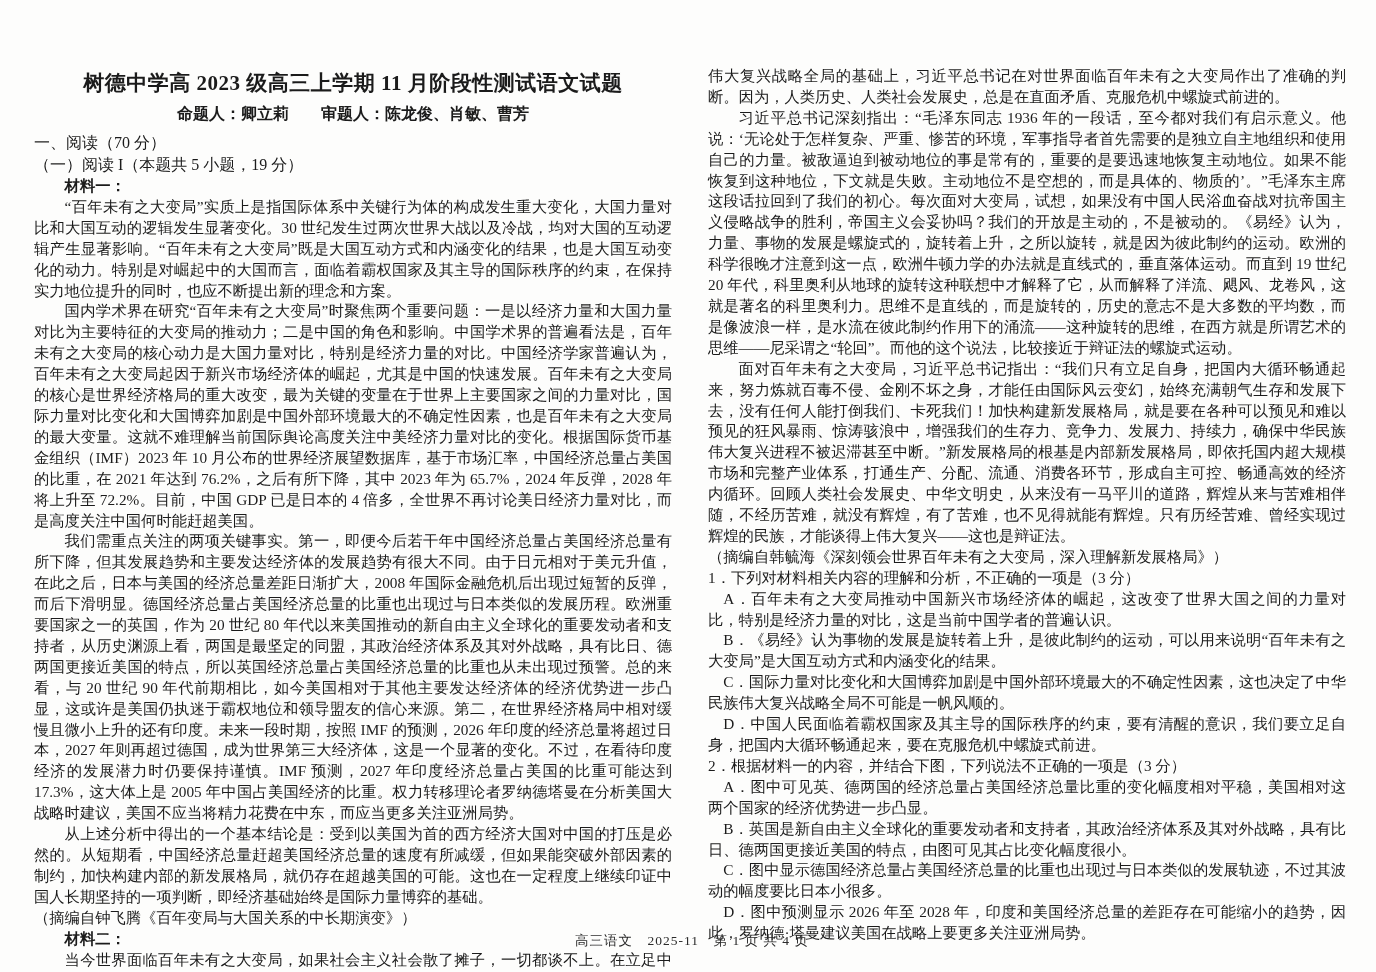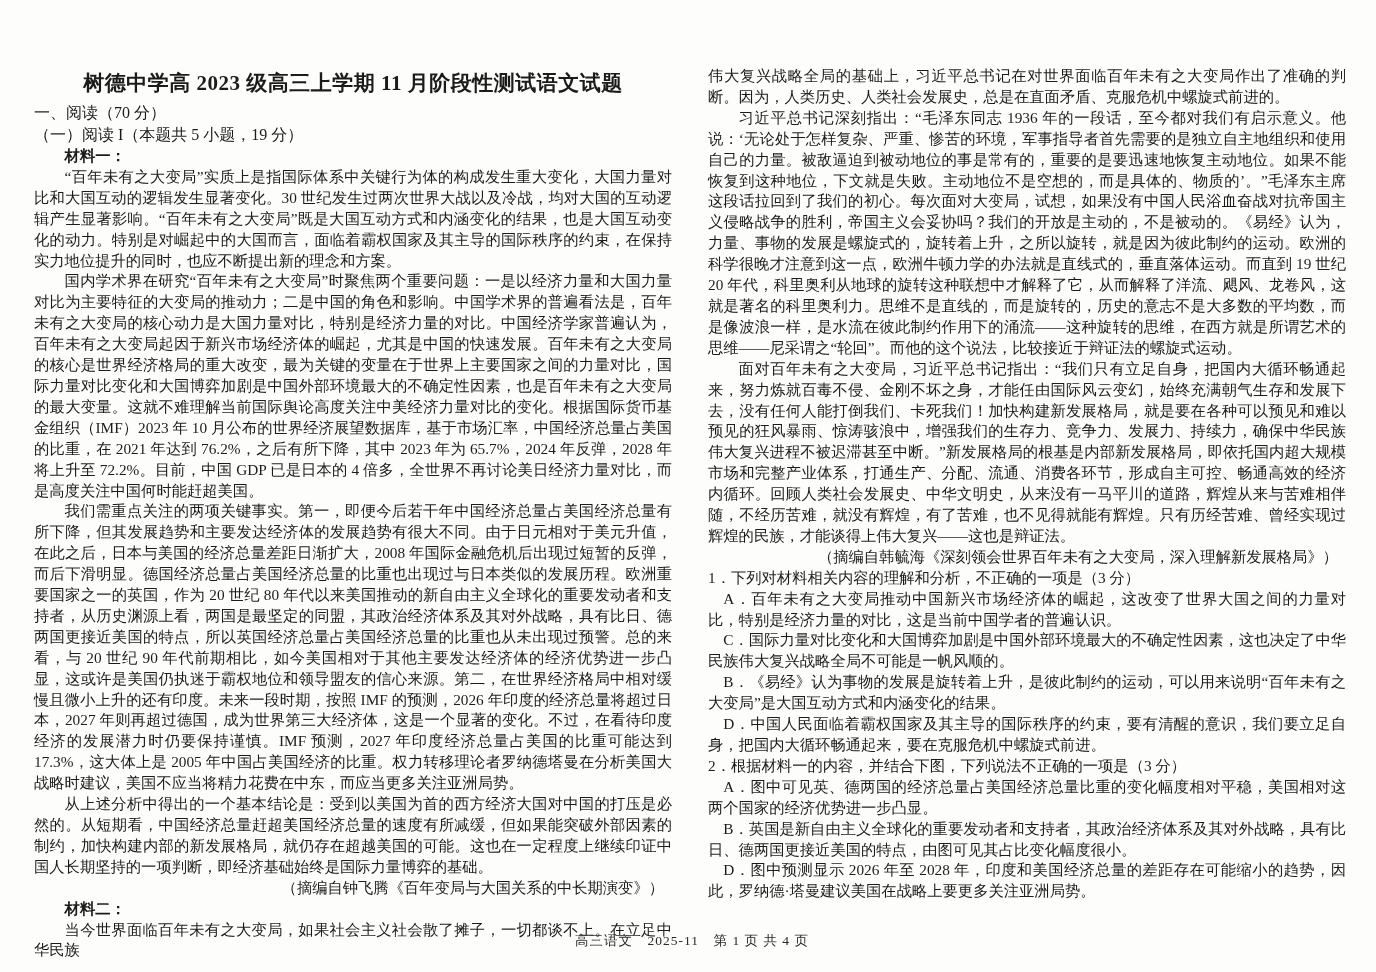--- a/index.html
+++ b/index.html
@@ -49,21 +49,20 @@
     line-height: 22px;
     text-align: left;
   }
   .material-label {
     font-weight: bold;
     text-indent: 2em;
   }
   .para { text-indent: 2em; }
   .para-cont { text-indent: 0; }
   .attribution {
-    text-align: right;
     padding-right: 8px;
   }
   .q-stem { text-indent: 0; }
   .q-option { text-indent: 1em; }
   .footer {
     position: absolute;
     left: 8px; right: 0;
     bottom: 22px;
     text-align: center;
     font-size: 13.5px;
@@ -72,44 +71,46 @@
   }
 </style>
 </head>
 <body>
 
 <div class="page">
   <div class="columns">
 
     <div class="col">
       <div class="doc-title">树德中学高 2023 级高三上学期 11 月阶段性测试语文试题</div>
+      <div class="byline">命题人：卿立莉　　审题人：陈龙俊、肖敏、曹芳</div>
       <div class="heading">一、阅读（70 分）</div>
       <div class="heading">（一）阅读 I（本题共 5 小题，19 分）</div>
       <p class="material-label">材料一：</p>
       <p class="para">“百年未有之大变局”实质上是指国际体系中关键行为体的构成发生重大变化，大国力量对比和大国互动的逻辑发生显著变化。30 世纪发生过两次世界大战以及冷战，均对大国的互动逻辑产生显著影响。“百年未有之大变局”既是大国互动方式和内涵变化的结果，也是大国互动变化的动力。特别是对崛起中的大国而言，面临着霸权国家及其主导的国际秩序的约束，在保持实力地位提升的同时，也应不断提出新的理念和方案。</p>
       <p class="para">国内学术界在研究“百年未有之大变局”时聚焦两个重要问题：一是以经济力量和大国力量对比为主要特征的大变局的推动力；二是中国的角色和影响。中国学术界的普遍看法是，百年未有之大变局的核心动力是大国力量对比，特别是经济力量的对比。中国经济学家普遍认为，百年未有之大变局起因于新兴市场经济体的崛起，尤其是中国的快速发展。百年未有之大变局的核心是世界经济格局的重大改变，最为关键的变量在于世界上主要国家之间的力量对比，国际力量对比变化和大国博弈加剧是中国外部环境最大的不确定性因素，也是百年未有之大变局的最大变量。这就不难理解当前国际舆论高度关注中美经济力量对比的变化。根据国际货币基金组织（IMF）2023 年 10 月公布的世界经济展望数据库，基于市场汇率，中国经济总量占美国的比重，在 2021 年达到 76.2%，之后有所下降，其中 2023 年为 65.7%，2024 年反弹，2028 年将上升至 72.2%。目前，中国 GDP 已是日本的 4 倍多，全世界不再讨论美日经济力量对比，而是高度关注中国何时能赶超美国。</p>
       <p class="para">我们需重点关注的两项关键事实。第一，即便今后若干年中国经济总量占美国经济总量有所下降，但其发展趋势和主要发达经济体的发展趋势有很大不同。由于日元相对于美元升值，在此之后，日本与美国的经济总量差距日渐扩大，2008 年国际金融危机后出现过短暂的反弹，而后下滑明显。德国经济总量占美国经济总量的比重也出现过与日本类似的发展历程。欧洲重要国家之一的英国，作为 20 世纪 80 年代以来美国推动的新自由主义全球化的重要发动者和支持者，从历史渊源上看，两国是最坚定的同盟，其政治经济体系及其对外战略，具有比日、德两国更接近美国的特点，所以英国经济总量占美国经济总量的比重也从未出现过预警。总的来看，与 20 世纪 90 年代前期相比，如今美国相对于其他主要发达经济体的经济优势进一步凸显，这或许是美国仍执迷于霸权地位和领导盟友的信心来源。第二，在世界经济格局中相对缓慢且微小上升的还有印度。未来一段时期，按照 IMF 的预测，2026 年印度的经济总量将超过日本，2027 年则再超过德国，成为世界第三大经济体，这是一个显著的变化。不过，在看待印度经济的发展潜力时仍要保持谨慎。IMF 预测，2027 年印度经济总量占美国的比重可能达到 17.3%，这大体上是 2005 年中国占美国经济的比重。权力转移理论者罗纳德塔曼在分析美国大战略时建议，美国不应当将精力花费在中东，而应当更多关注亚洲局势。</p>
       <p class="para">从上述分析中得出的一个基本结论是：受到以美国为首的西方经济大国对中国的打压是必然的。从短期看，中国经济总量赶超美国经济总量的速度有所减缓，但如果能突破外部因素的制约，加快构建内部的新发展格局，就仍存在超越美国的可能。这也在一定程度上继续印证中国人长期坚持的一项判断，即经济基础始终是国际力量博弈的基础。</p>
       <p class="attribution">（摘编自钟飞腾《百年变局与大国关系的中长期演变》）</p>
       <p class="material-label">材料二：</p>
       <p class="para">当今世界面临百年未有之大变局，如果社会主义社会散了摊子，一切都谈不上。在立足中华民族</p>
     </div>
 
     <div class="col">
       <p class="para-cont">伟大复兴战略全局的基础上，习近平总书记在对世界面临百年未有之大变局作出了准确的判断。因为，人类历史、人类社会发展史，总是在直面矛盾、克服危机中螺旋式前进的。</p>
       <p class="para">习近平总书记深刻指出：“毛泽东同志 1936 年的一段话，至今都对我们有启示意义。他说：‘无论处于怎样复杂、严重、惨苦的环境，军事指导者首先需要的是独立自主地组织和使用自己的力量。被敌逼迫到被动地位的事是常有的，重要的是要迅速地恢复主动地位。如果不能恢复到这种地位，下文就是失败。主动地位不是空想的，而是具体的、物质的’。”毛泽东主席这段话拉回到了我们的初心。每次面对大变局，试想，如果没有中国人民浴血奋战对抗帝国主义侵略战争的胜利，帝国主义会妥协吗？我们的开放是主动的，不是被动的。《易经》认为，力量、事物的发展是螺旋式的，旋转着上升，之所以旋转，就是因为彼此制约的运动。欧洲的科学很晚才注意到这一点，欧洲牛顿力学的办法就是直线式的，垂直落体运动。而直到 19 世纪 20 年代，科里奥利从地球的旋转这种联想中才解释了它，从而解释了洋流、飓风、龙卷风，这就是著名的科里奥利力。思维不是直线的，而是旋转的，历史的意志不是大多数的平均数，而是像波浪一样，是水流在彼此制约作用下的涌流——这种旋转的思维，在西方就是所谓艺术的思维——尼采谓之“轮回”。而他的这个说法，比较接近于辩证法的螺旋式运动。</p>
       <p class="para">面对百年未有之大变局，习近平总书记指出：“我们只有立足自身，把国内大循环畅通起来，努力炼就百毒不侵、金刚不坏之身，才能任由国际风云变幻，始终充满朝气生存和发展下去，没有任何人能打倒我们、卡死我们！加快构建新发展格局，就是要在各种可以预见和难以预见的狂风暴雨、惊涛骇浪中，增强我们的生存力、竞争力、发展力、持续力，确保中华民族伟大复兴进程不被迟滞甚至中断。”新发展格局的根基是内部新发展格局，即依托国内超大规模市场和完整产业体系，打通生产、分配、流通、消费各环节，形成自主可控、畅通高效的经济内循环。回顾人类社会发展史、中华文明史，从来没有一马平川的道路，辉煌从来与苦难相伴随，不经历苦难，就没有辉煌，有了苦难，也不见得就能有辉煌。只有历经苦难、曾经实现过辉煌的民族，才能谈得上伟大复兴——这也是辩证法。</p>
       <p class="attribution">（摘编自韩毓海《深刻领会世界百年未有之大变局，深入理解新发展格局》）</p>
       <p class="q-stem">1．下列对材料相关内容的理解和分析，不正确的一项是（3 分）</p>
       <p class="q-option">A．百年未有之大变局推动中国新兴市场经济体的崛起，这改变了世界大国之间的力量对比，特别是经济力量的对比，这是当前中国学者的普遍认识。</p>
+      <p class="q-option">B．《易经》认为事物的发展是旋转着上升，是彼此制约的运动，可以用来说明“百年未有之大变局”是大国互动方式和内涵变化的结果。</p>
       <p class="q-option">C．国际力量对比变化和大国博弈加剧是中国外部环境最大的不确定性因素，这也决定了中华民族伟大复兴战略全局不可能是一帆风顺的。</p>
-      <p class="q-option">B．《易经》认为事物的发展是旋转着上升，是彼此制约的运动，可以用来说明“百年未有之大变局”是大国互动方式和内涵变化的结果。</p>
       <p class="q-option">D．中国人民面临着霸权国家及其主导的国际秩序的约束，要有清醒的意识，我们要立足自身，把国内大循环畅通起来，要在克服危机中螺旋式前进。</p>
       <p class="q-stem">2．根据材料一的内容，并结合下图，下列说法不正确的一项是（3 分）</p>
       <p class="q-option">A．图中可见英、德两国的经济总量占美国经济总量比重的变化幅度相对平稳，美国相对这两个国家的经济优势进一步凸显。</p>
       <p class="q-option">B．英国是新自由主义全球化的重要发动者和支持者，其政治经济体系及其对外战略，具有比日、德两国更接近美国的特点，由图可见其占比变化幅度很小。</p>
+      <p class="q-option">C．图中显示德国经济总量占美国经济总量的比重也出现过与日本类似的发展轨迹，不过其波动的幅度要比日本小很多。</p>
       <p class="q-option">D．图中预测显示 2026 年至 2028 年，印度和美国经济总量的差距存在可能缩小的趋势，因此，罗纳德·塔曼建议美国在战略上要更多关注亚洲局势。</p>
     </div>
 
   </div>
 
   <div class="footer">高三语文　2025-11　第 1 页 共 4 页</div>
 </div>
 
 </body></html>

